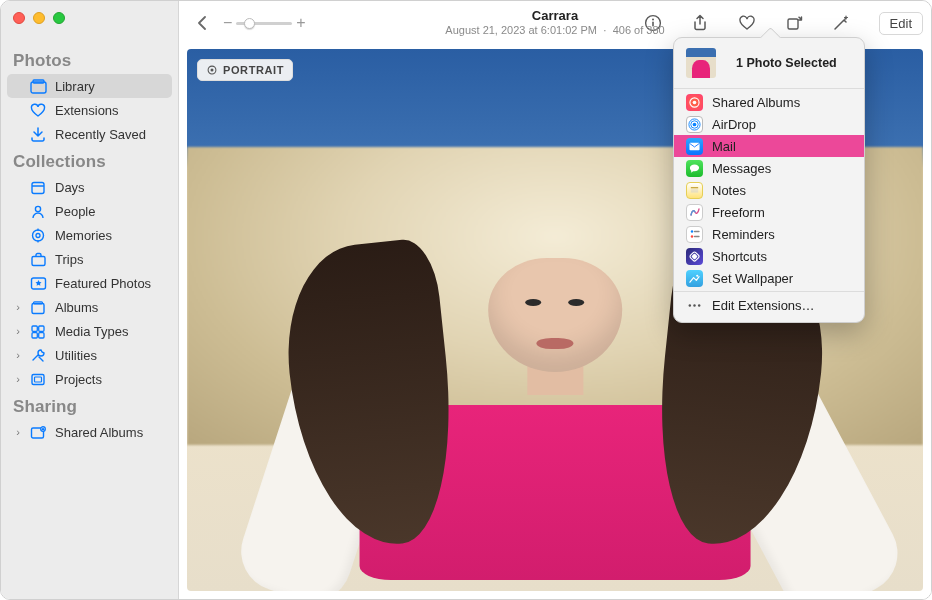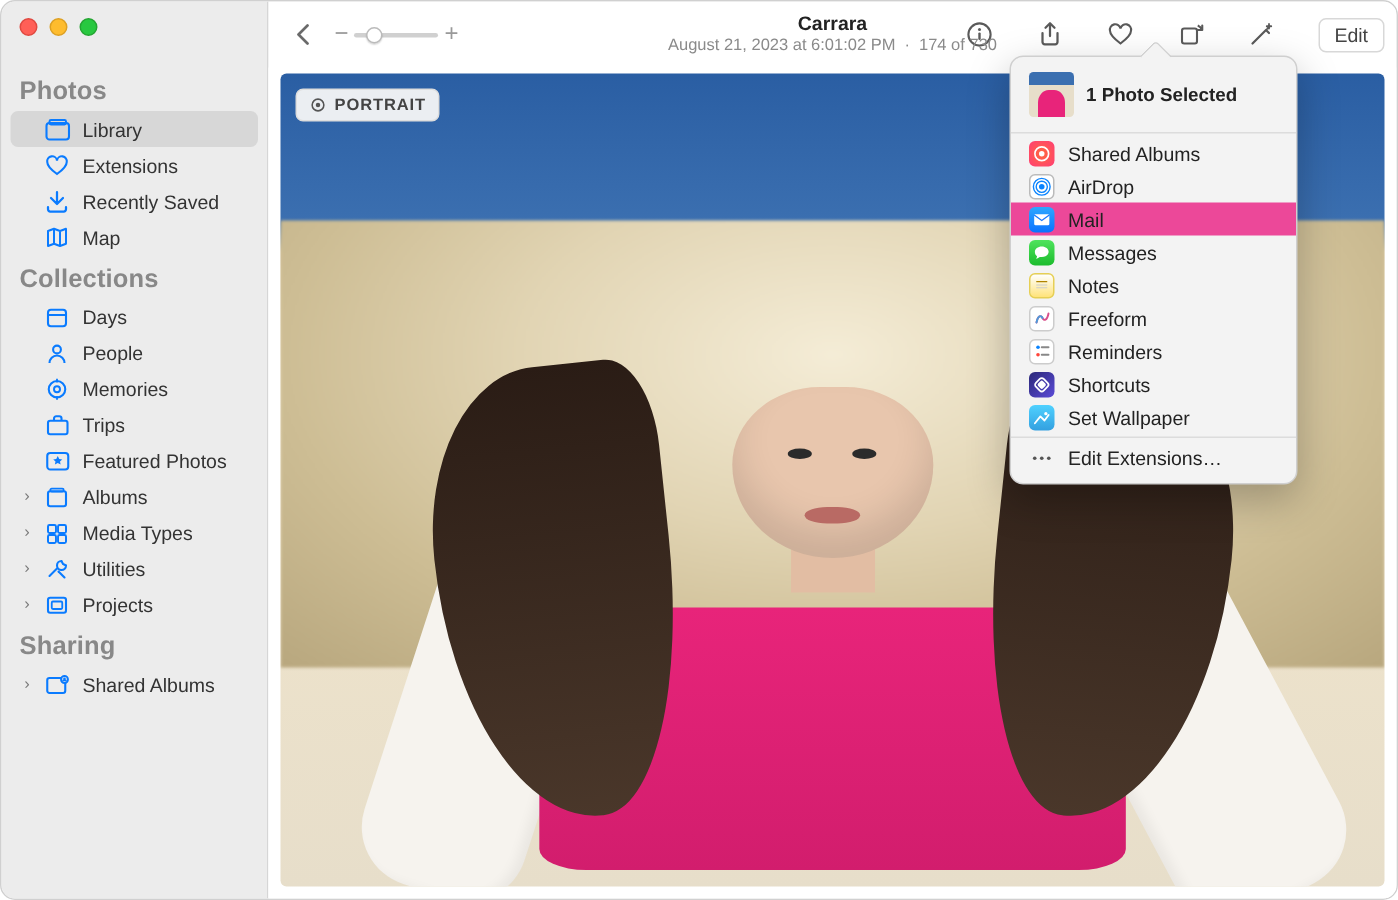--- a/index.html
+++ b/index.html
@@ -50,21 +50,21 @@
   .eye { position: absolute; width: 12%; height: 6%; background: #2b2b2b; border-radius: 50%; top: 36%; }
   .eye.l { left: 28%; } .eye.r { right: 28%; }
   .lips { position: absolute; left: 50%; transform: translateX(-50%); top: 70%; width: 28%; height: 10%; background: #b96a64; border-radius: 50% / 60%; }
 
   .badge { position: absolute; top: 10px; left: 10px; background: rgba(245,245,245,0.95); border: 1px solid #ddd; border-radius: 5px; padding: 4px 8px; font-size: 11px; font-weight: 700; letter-spacing: 0.6px; color: #444; display: flex; align-items: center; gap: 5px; }
   .badge svg { width: 12px; height: 12px; }
 
   
   .popover { position: absolute; top: 36px; right: 66px; width: 192px; background: #f3f3f3; border: 1px solid #cfcfcf; border-radius: 9px; box-shadow: 0 10px 28px rgba(0,0,0,0.26); z-index: 50; padding: 6px 0; }
   .popover::before { content: ""; position: absolute; top: -8px; right: 86px; width: 14px; height: 14px; background: #f3f3f3; border-left: 1px solid #cfcfcf; border-top: 1px solid #cfcfcf; transform: rotate(45deg); border-top-left-radius: 3px; }
-  .pop-header { display: flex; align-items: center; gap: 8px; padding: 4px 12px 8px 12px; }
+  .pop-header { display: flex; align-items: center; gap: 20px; padding: 4px 12px 8px 12px; }
   .pop-thumb { width: 30px; height: 30px; border-radius: 3px; background: linear-gradient(180deg,#3b6fb0 0 30%,#e7deca 30% 100%); position: relative; overflow: hidden; }
   .pop-thumb::after { content:""; position:absolute; left:50%; top:40%; transform:translateX(-50%); width:60%; height:70%; background:#e8247a; border-radius:40% 40% 10% 10%; }
   .pop-title { font-size: 12.5px; font-weight: 700; color: #222; }
   .pop-sep { height: 1px; background: #dcdcdc; margin: 2px 0; }
   .pop-item { display: flex; align-items: center; gap: 9px; padding: 3px 12px; font-size: 13px; color: #222; height: 22px; }
   .pop-item.highlight { background: #ec4899; }
   .pop-item .picon { width: 17px; height: 17px; border-radius: 4px; display: inline-flex; align-items: center; justify-content: center; font-size: 11px; color: #fff; flex: 0 0 17px; }
   .picon.shared { background: radial-gradient(circle,#ff6a3c,#ff3c78); }
   .picon.airdrop { background: #fff; border:1px solid #bbb; color:#0a84ff; }
   .picon.mail { background: linear-gradient(180deg,#2ea7ff,#0a72ff); }
@@ -110,28 +110,20 @@
       </div>
       <div class="sb-item">
         <span class="icon">
           <svg width="16" height="15" viewBox="0 0 16 15">
             <path d="M8 1 v8 M8 9 l4 -4 M8 9 l-4 -4" stroke="#0a7bff" stroke-width="1.5" fill="none" stroke-linecap="round" stroke-linejoin="round"></path>
             <path d="M2 11 v1.5 a1.5 1.5 0 0 0 1.5 1.5 h9 a1.5 1.5 0 0 0 1.5 -1.5 V11" stroke="#0a7bff" stroke-width="1.5" fill="none" stroke-linecap="round"></path>
           </svg>
         </span>
         <span class="label">Recently Saved</span>
       </div>
-      <div class="sb-item">
-        <span class="icon">
-          <svg width="16" height="15" viewBox="0 0 16 15">
-            <path d="M2 3 l4 -1.5 4 1.5 4 -1.5 v10 l-4 1.5 -4 -1.5 -4 1.5 Z M6 1.5 v10 M10 3 v10" fill="none" stroke="#0a7bff" stroke-width="1.3" stroke-linejoin="round"></path>
-          </svg>
-        </span>
-        <span class="label">Map</span>
-      </div>
       <div class="sb-section-header">Collections</div>
       <div class="sb-item">
         <span class="icon">
           <svg width="16" height="15" viewBox="0 0 16 15">
             <rect x="2" y="2.5" width="12" height="11" rx="2" fill="none" stroke="#0a7bff" stroke-width="1.4"></rect>
             <line x1="2" y1="6" x2="14" y2="6" stroke="#0a7bff" stroke-width="1.3"></line>
           </svg>
         </span>
         <span class="label">Days</span>
       </div>
@@ -246,21 +238,21 @@
             </div>
           <span>+</span>
         </div>
       </div>
 
       <div class="tb-center">
         <div class="tb-title">Carrara</div>
         <div class="tb-subtitle">
           <span>August 21, 2023 at 6:01:02 PM</span>
           <span>·</span>
-          <span>174 of 730</span>
+          <span>406 of 380</span>
         </div>
       </div>
 
       <div class="tb-right">
         <div class="tb-btn">
           <svg width="18" height="18" viewBox="0 0 18 18">
               <circle cx="9" cy="9" r="7.4" fill="none" stroke="#5a5a5a" stroke-width="1.4"></circle>
               <circle cx="9" cy="5.6" r="1" fill="#5a5a5a"></circle>
               <rect x="8.2" y="7.6" width="1.6" height="5" rx="0.8" fill="#5a5a5a"></rect>
             </svg>

